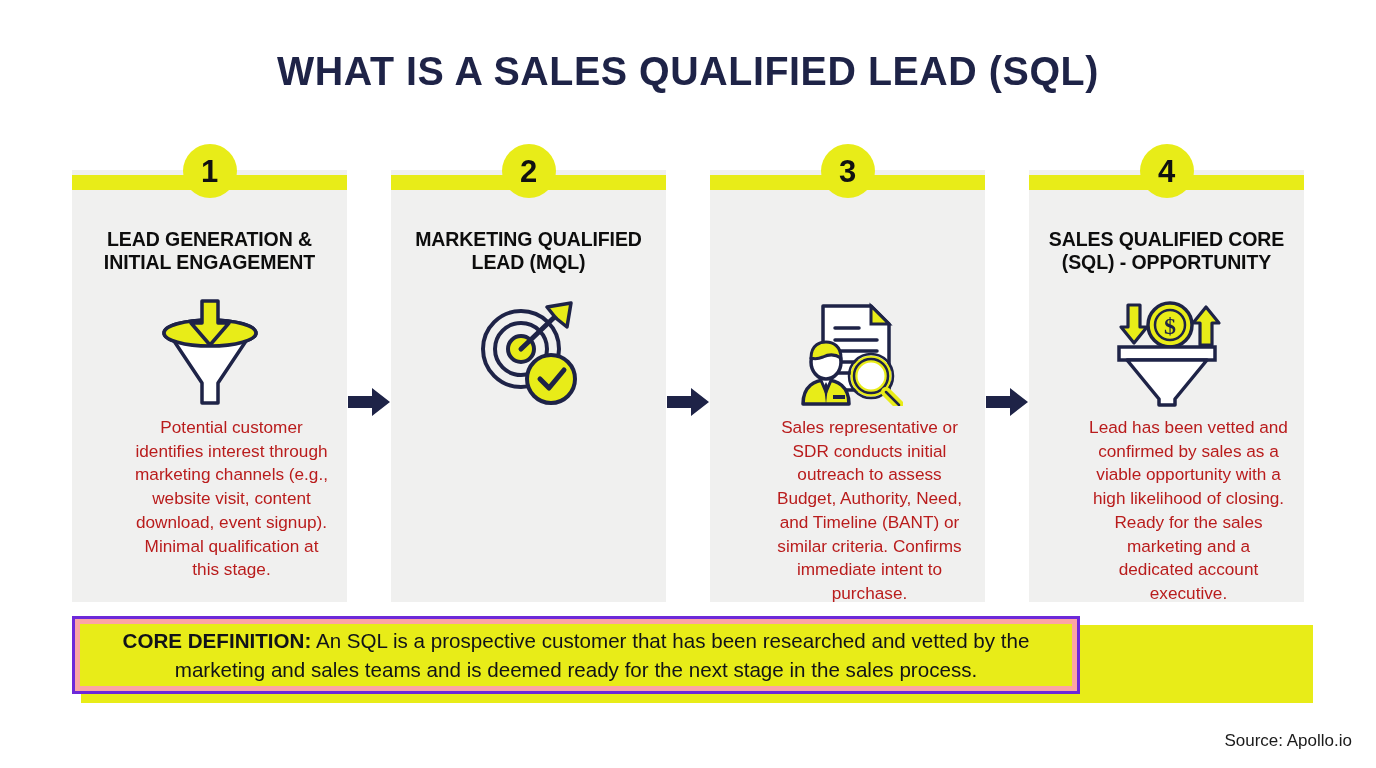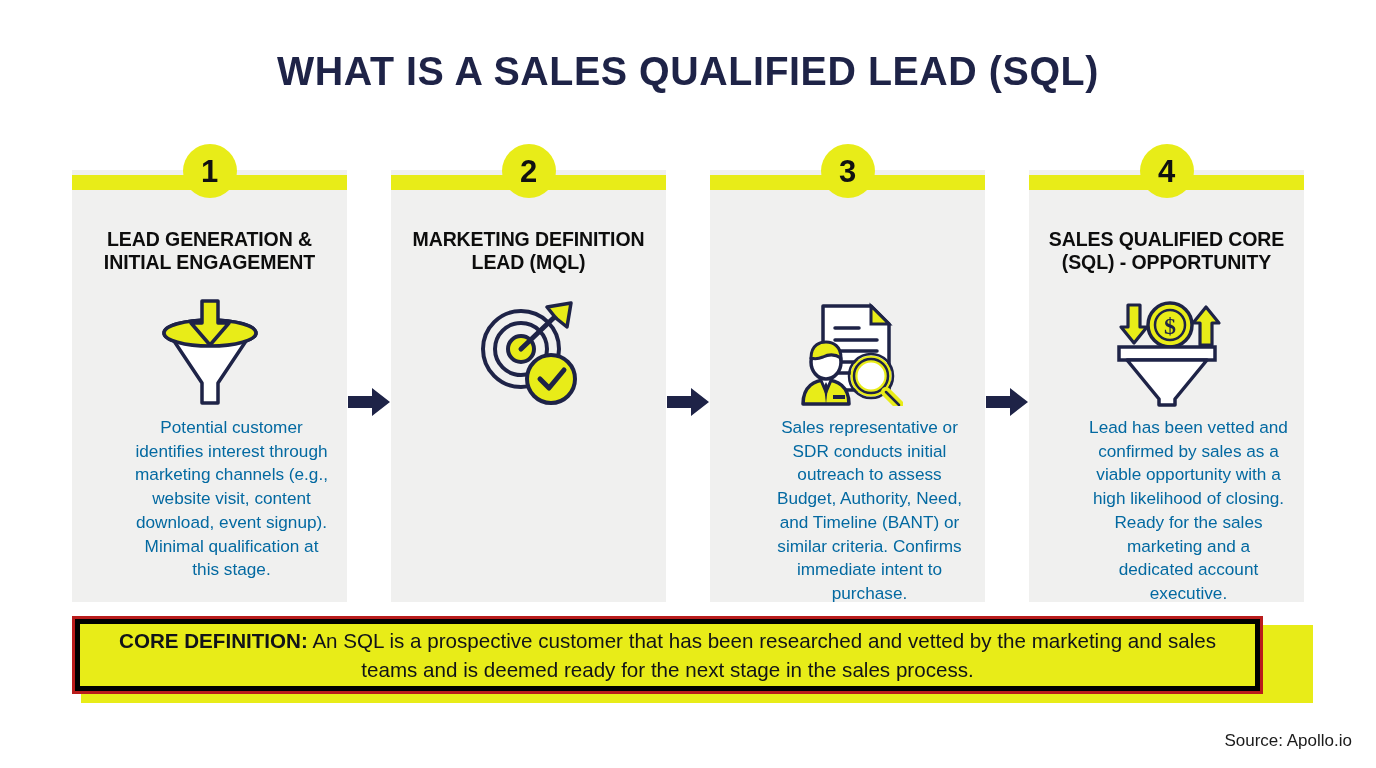--- a/index.html
+++ b/index.html
@@ -96,21 +96,21 @@
     justify-content: center;
   }
   .card-body {
     position: absolute;
     left: 16px;
     right: 16px;
     top: 246px;
     text-align: center;
     font-size: 17.2px;
     line-height: 1.38;
-    color: #0369a1;
+    color: #b91c1c;
     margin-left: 44px;
   }
   .arrow-gap {
     width: 40px;
     display: flex;
     align-items: center;
     justify-content: center;
   }
   .arrow {
     margin-top: 36px;
@@ -127,24 +127,24 @@
     left: 9px;
     top: 9px;
     width: 1232px;
     height: 78px;
     background: #e8ec18;
   }
   .banner {
     position: absolute;
     left: 0;
     top: 0;
-    width: 1191px;
+    width: 1008px;
     height: 78px;
-    border: 3px solid #b91c1c;
-    background: #000000;
+    border: 3px solid #6d28d9;
+    background: #fca5a5;
     box-sizing: border-box;
   }
   .banner-inner {
     position: absolute;
     left: 5px;
     top: 5px;
     right: 5px;
     bottom: 5px;
     background: #e8ec18;
     display: flex;
@@ -197,21 +197,21 @@
       <div class="arrow">
         <svg width="42" height="30" viewBox="0 0 42 30">
           <path d="M0 9 L24 9 L24 1 L42 15 L24 29 L24 21 L0 21 Z" fill="#1e2347"></path>
         </svg>
       </div>
     </div>
 
     <div class="card">
       <div class="card-bar"></div>
       <div class="card-num">2</div>
-      <div class="card-heading">MARKETING DEFINITION LEAD (MQL)</div>
+      <div class="card-heading">MARKETING QUALIFIED LEAD (MQL)</div>
       <div class="card-icon">
         <svg width="104" height="104" viewBox="0 0 104 104">
           <g fill="none" stroke="#1e2347" stroke-width="4">
             <circle cx="44" cy="48" r="38"></circle>
             <circle cx="44" cy="48" r="26"></circle>
           </g>
           <circle cx="44" cy="48" r="13" fill="#e8ec18" stroke="#1e2347" stroke-width="4"></circle>
           <path d="M44 48 L86 8" stroke="#1e2347" stroke-width="5" stroke-linecap="round"></path>
           <path d="M70 6 L94 2 L90 26 L80 18 L78 16 Z" fill="#e8ec18" stroke="#1e2347" stroke-width="3.5" stroke-linejoin="round"></path>
           <circle cx="74" cy="78" r="24" fill="#e8ec18" stroke="#1e2347" stroke-width="4"></circle>

